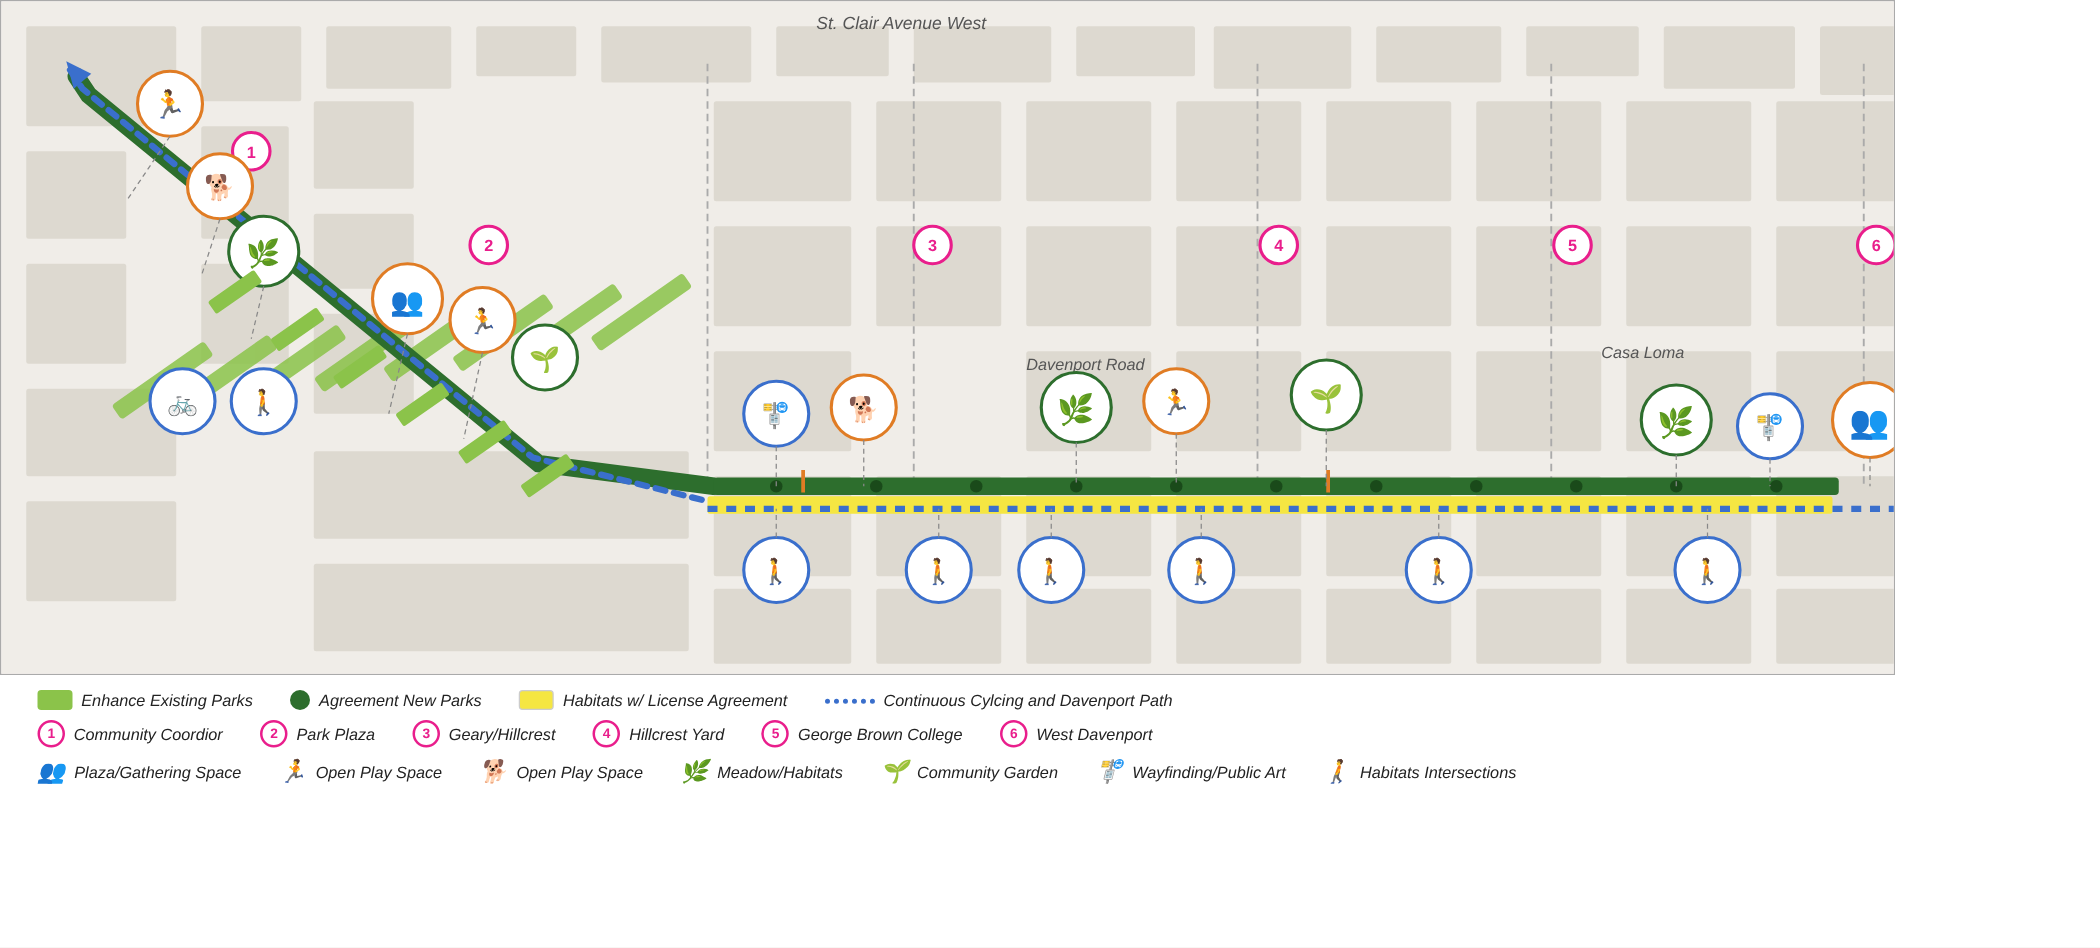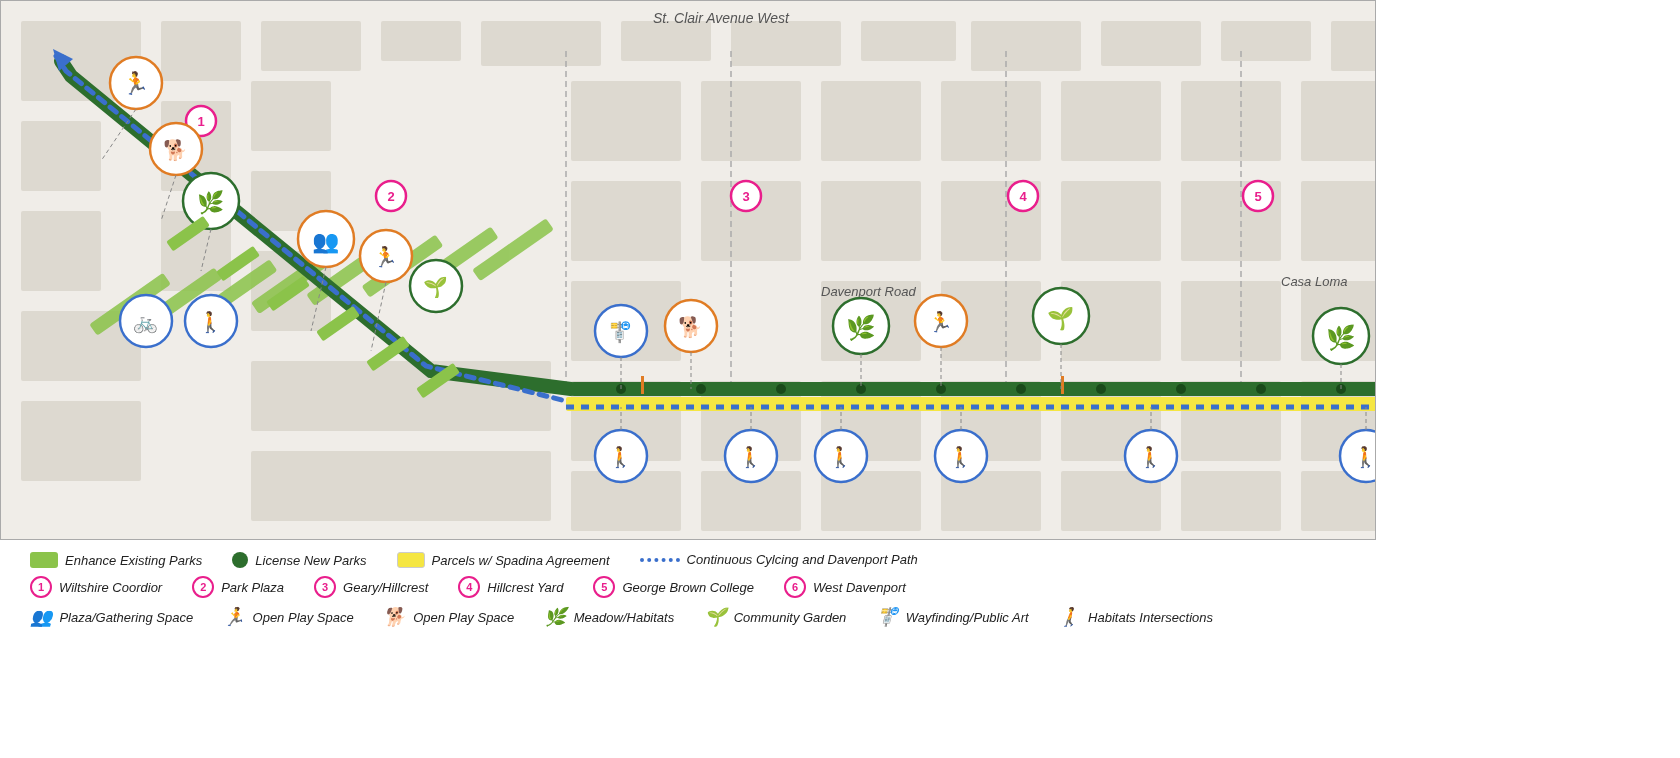--- a/index.html
+++ b/index.html
@@ -5,42 +5,42 @@
     * { box-sizing: border-box; margin: 0; padding: 0; }
     body {
       background: #fff;
       font-family: Arial, sans-serif;
       width: 1680px;
       height: 758px;
       overflow: hidden;
     }
     #map-container {
       position: relative;
-      width: 1376px;
+      width: 1516px;
       height: 540px;
       background: #e8e8e8;
       border: 1.5px solid #aaa;
       overflow: hidden;
     }
     
     .map-bg {
       position: absolute;
       top: 0; left: 0; right: 0; bottom: 0;
       background-color: #f0ede8;
     }
 
     
     #legend {
       width: 1680px;
       padding: 12px 30px 0 30px;
       background: #fff;
     }
     .legend-row {
       display: flex;
-      align-items: flex-start;
+      align-items: flex-end;
       flex-wrap: wrap;
       gap: 0 30px;
       margin-bottom: 8px;
     }
     .legend-item {
       display: flex;
       align-items: center;
       gap: 7px;
       font-size: 13px;
       font-style: italic;
@@ -338,36 +338,36 @@
 
 <div id="legend">
 
   <div class="legend-row">
     <div class="legend-item">
       <div class="legend-swatch green-light"></div>
       <span>Enhance Existing Parks</span>
     </div>
     <div class="legend-item">
       <div class="legend-swatch green-dark"></div>
-      <span>License New Parks</span>
+      <span>Agreement New Parks</span>
     </div>
     <div class="legend-item">
       <div class="legend-swatch yellow"></div>
-      <span>Parcels w/ Spadina Agreement</span>
+      <span>Habitats w/ License Agreement</span>
     </div>
     <div class="legend-item">
       <div class="legend-dotted"></div>
       <span>Continuous Cylcing and Davenport Path</span>
     </div>
   </div>
 
   <div class="legend-row">
     <div class="legend-item">
       <div class="legend-num">1</div>
-      <span>Wiltshire Coordior</span>
+      <span>Community Coordior</span>
     </div>
     <div class="legend-item">
       <div class="legend-num">2</div>
       <span>Park Plaza</span>
     </div>
     <div class="legend-item">
       <div class="legend-num">3</div>
       <span>Geary/Hillcrest</span>
     </div>
     <div class="legend-item">

